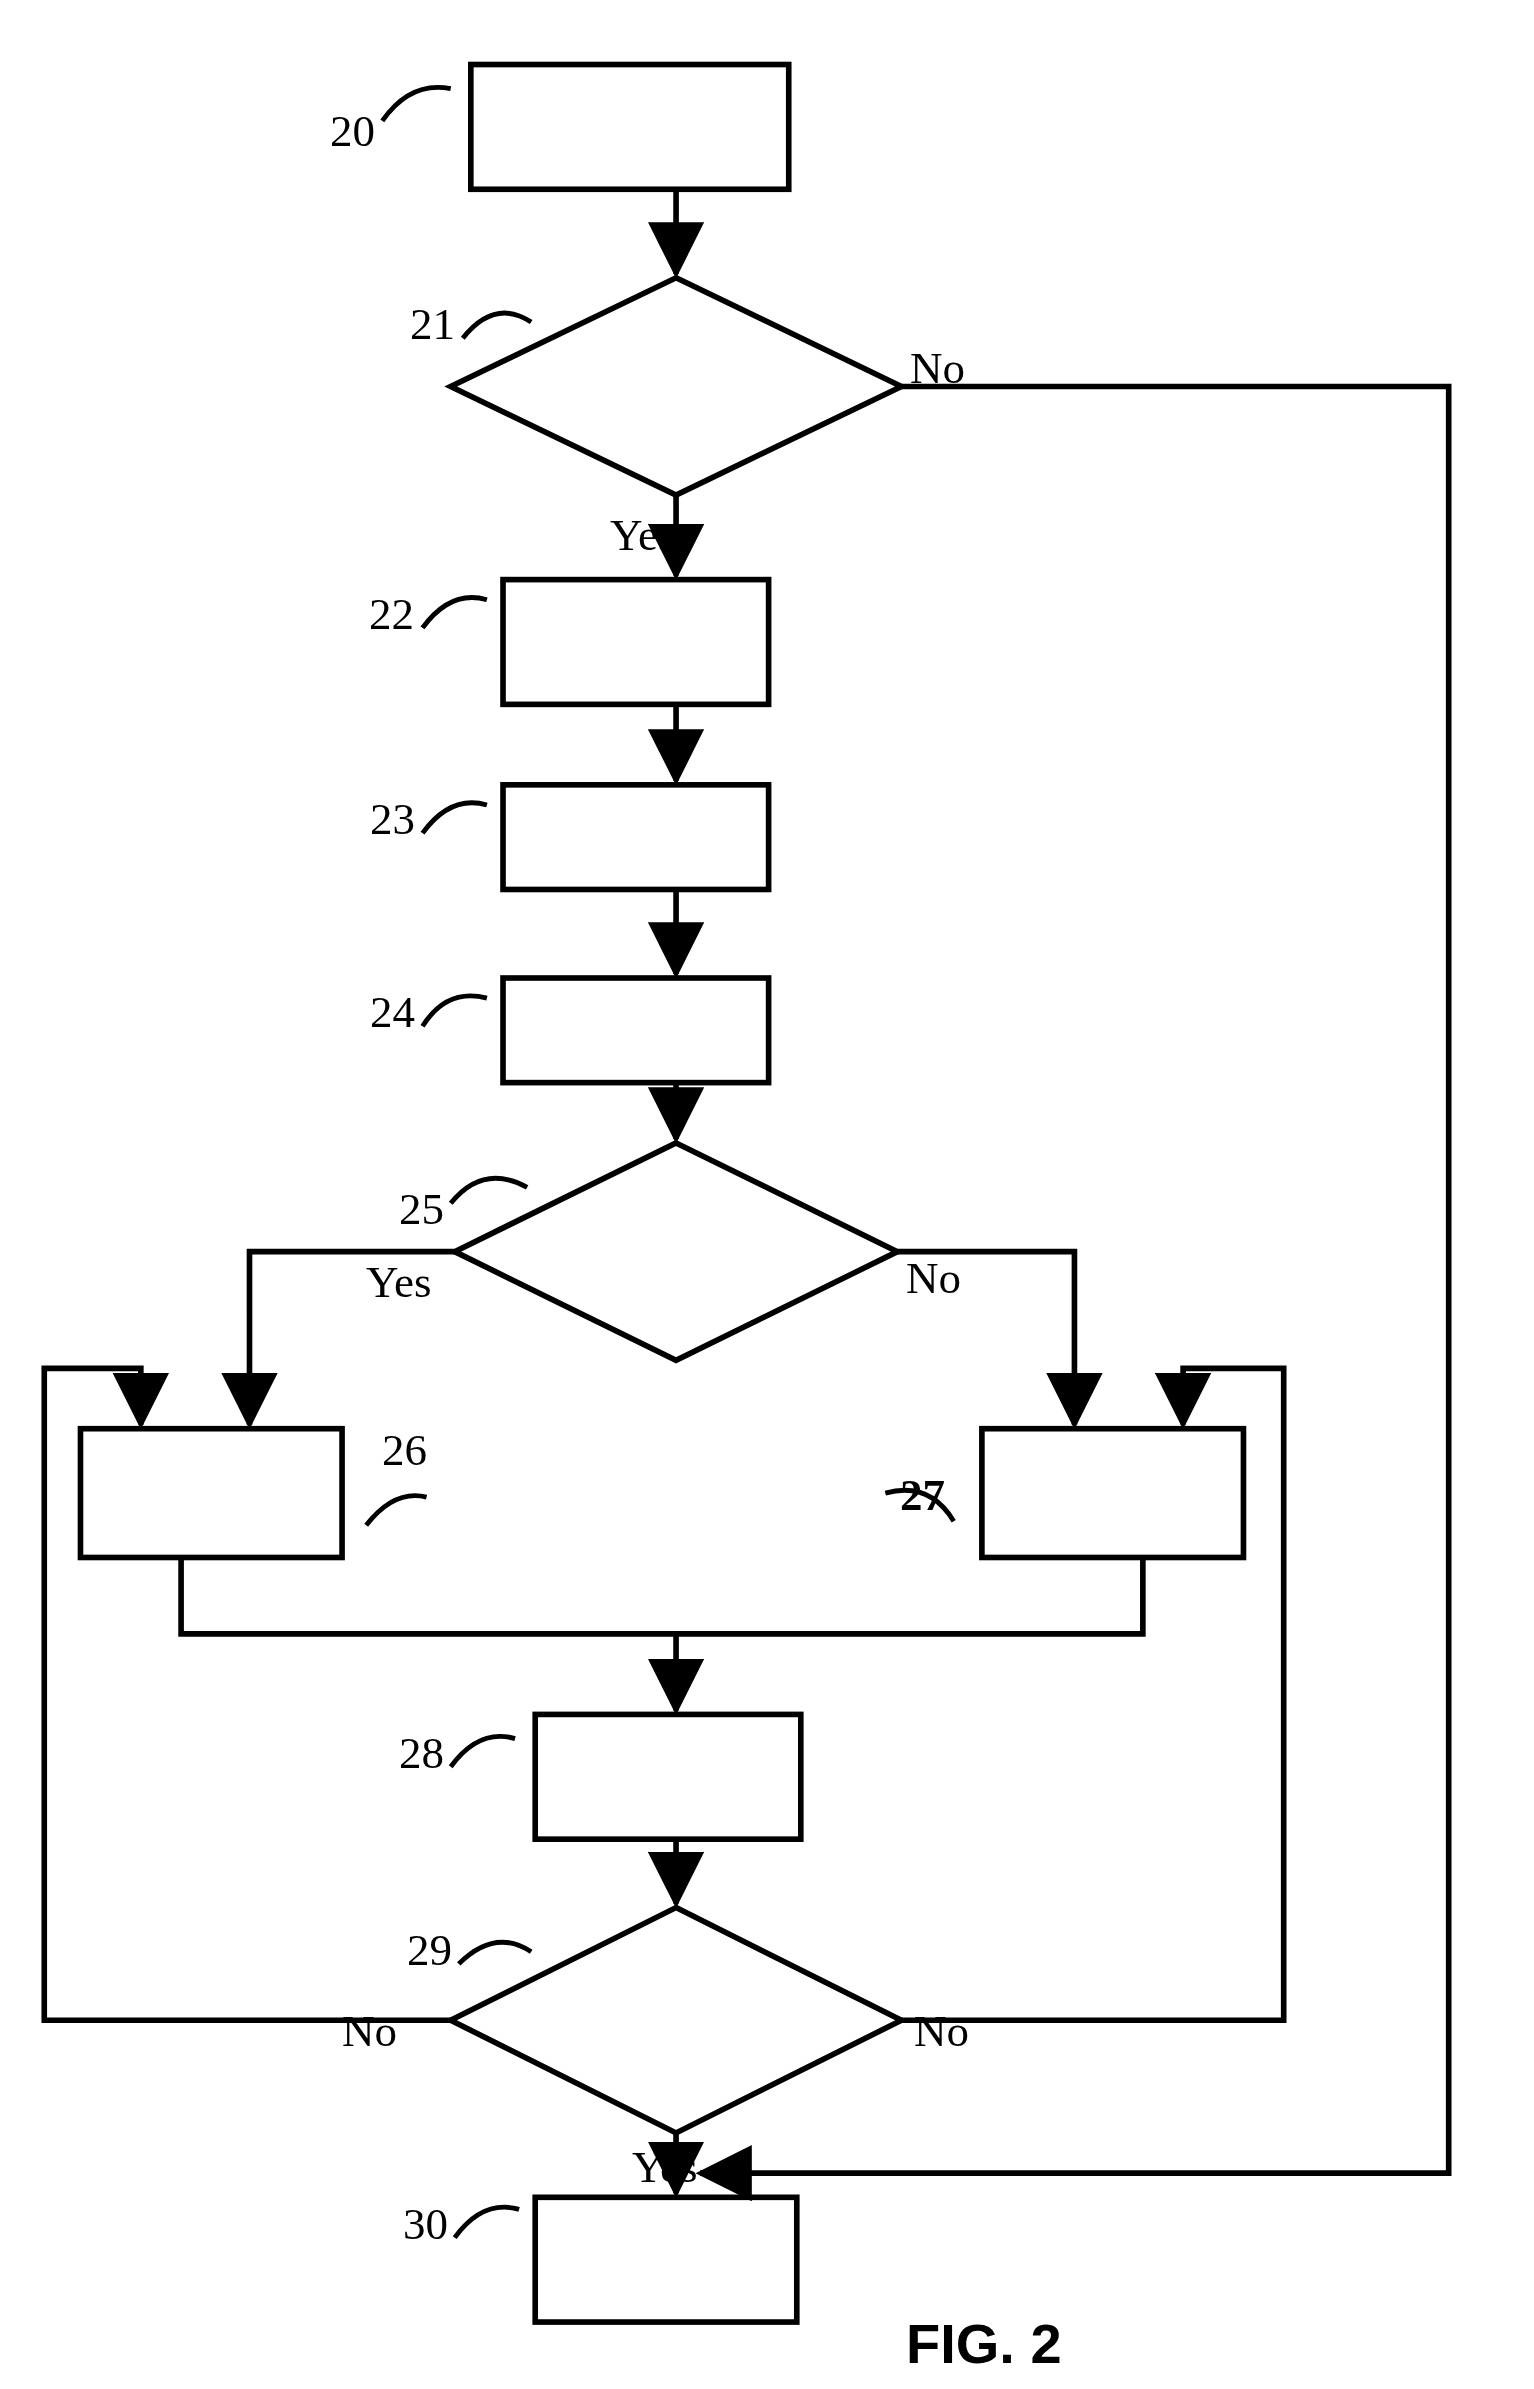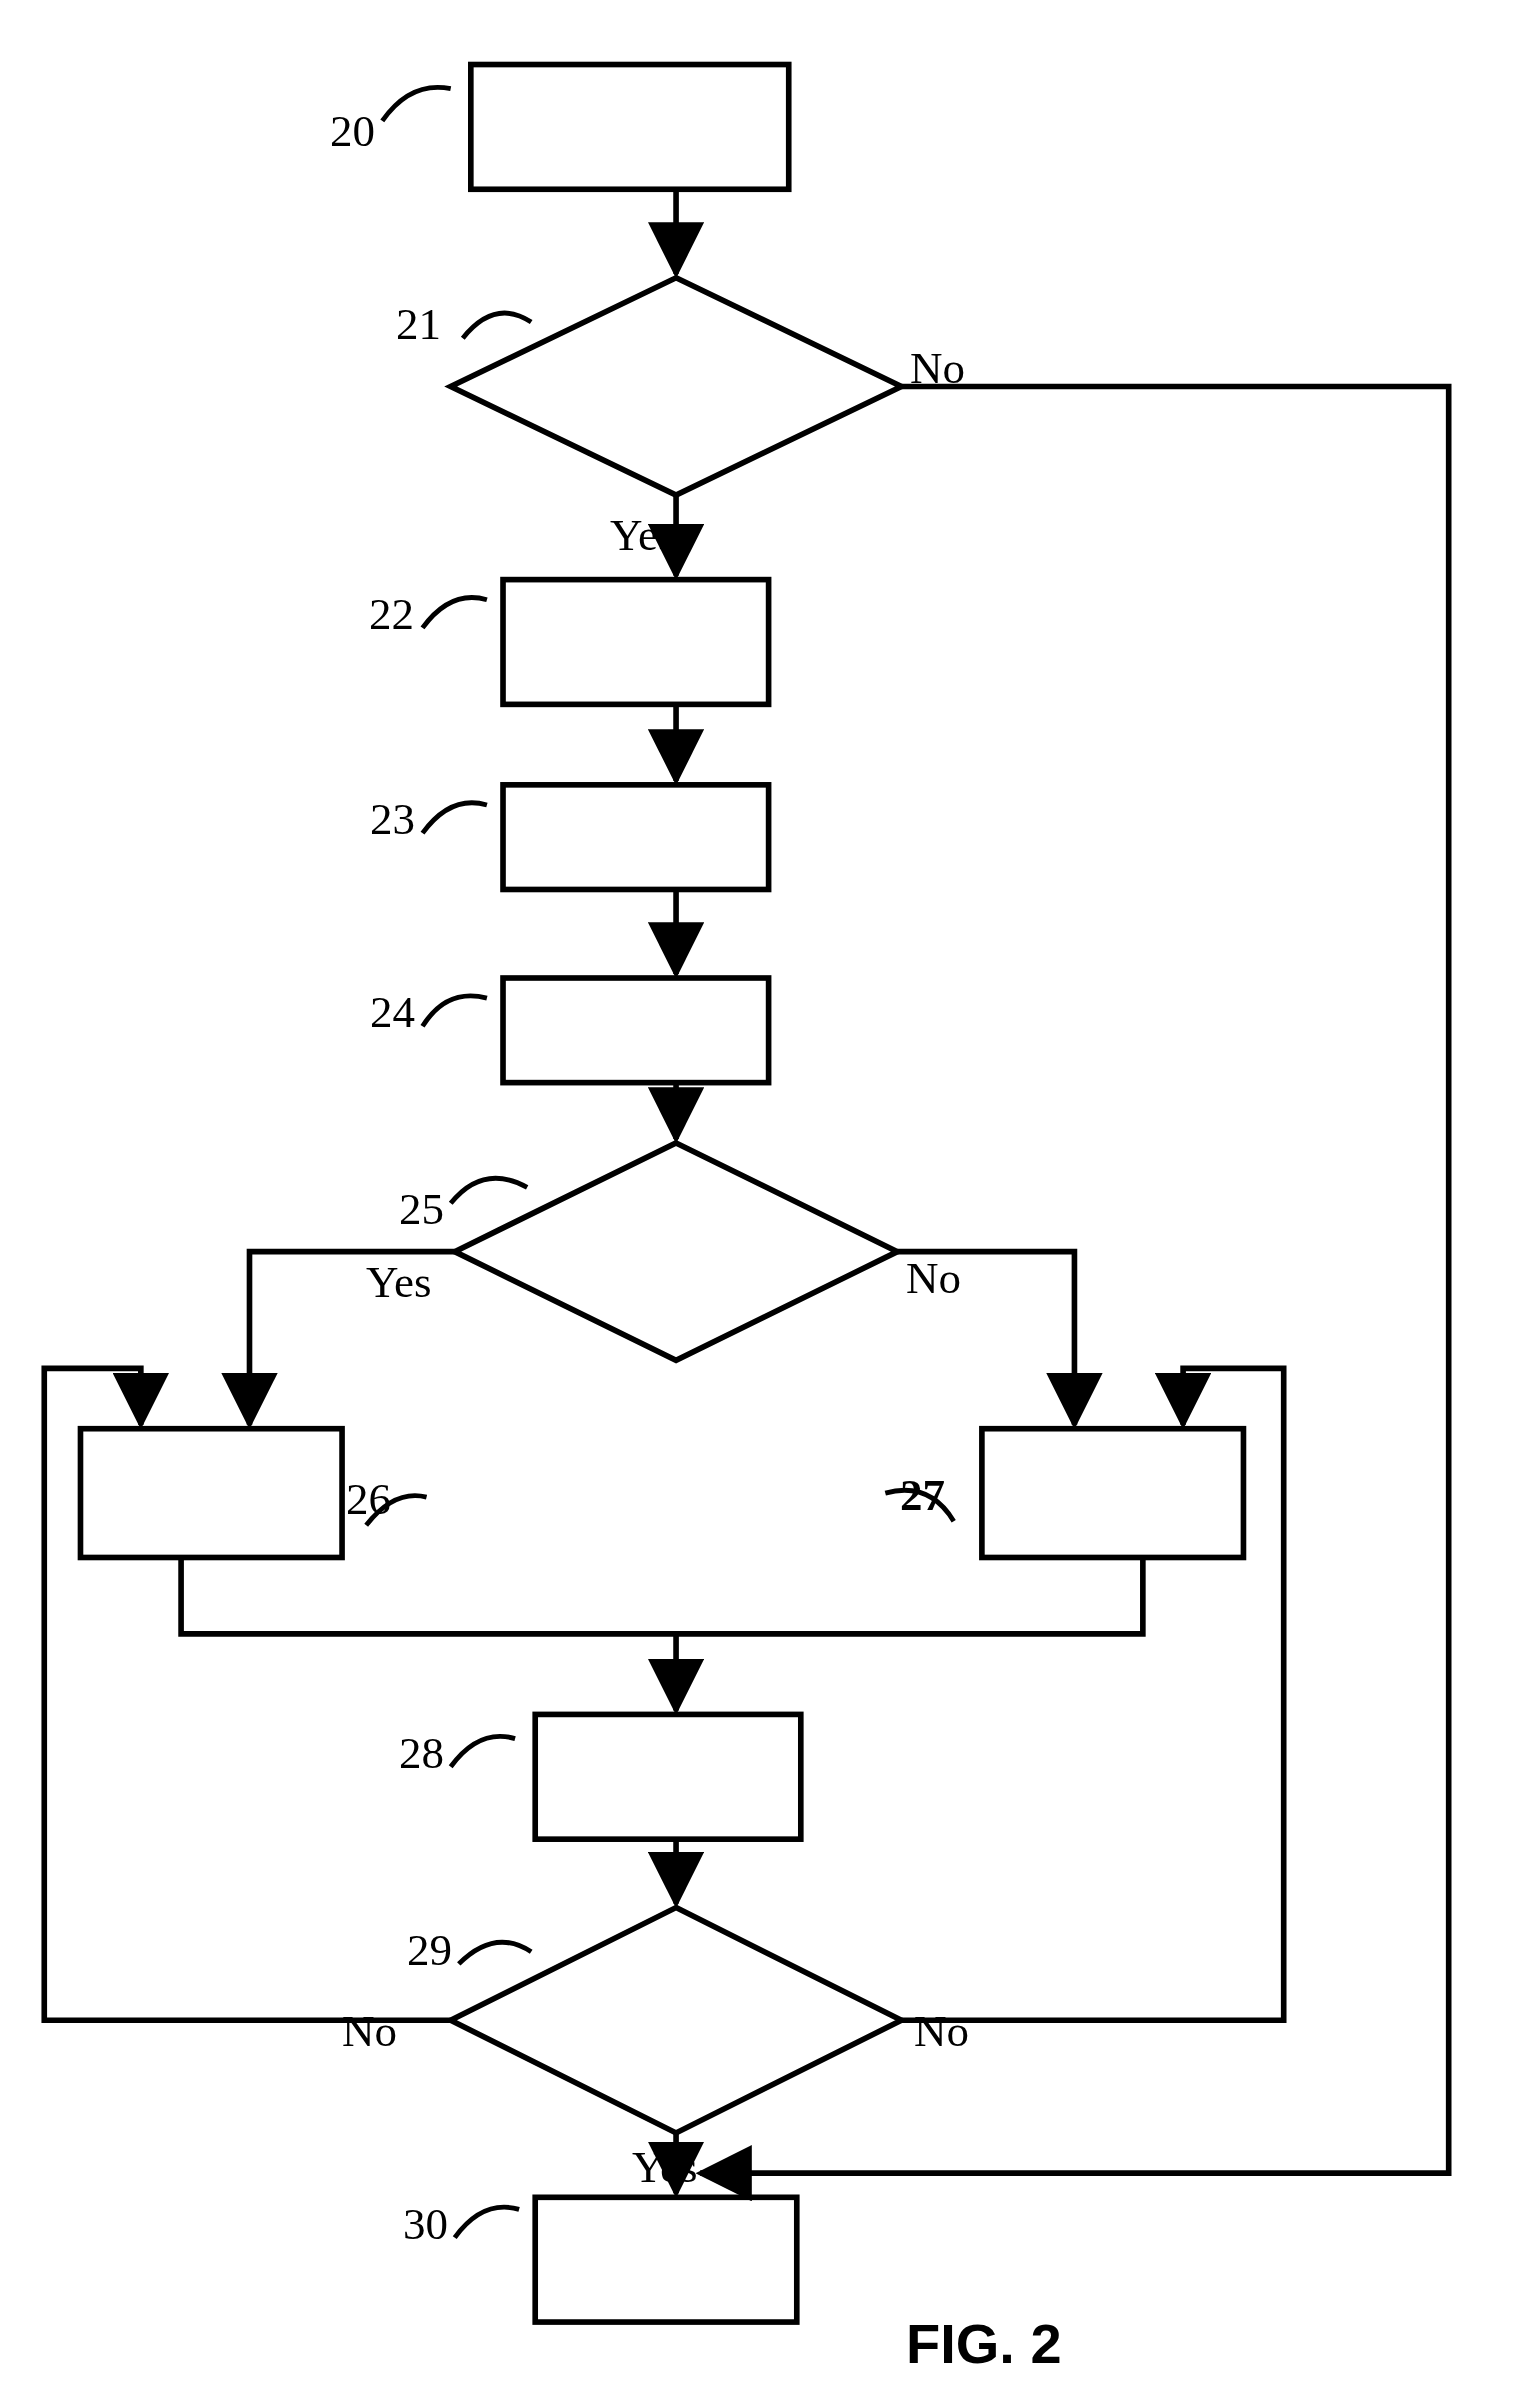--- a/index.html
+++ b/index.html
@@ -27,26 +27,26 @@
   .caption {
     font-weight: bold;
     font-family: Arial, Helvetica, sans-serif;
     font-size: 56px;
   }
 </style>
 </head>
 <body>
 
 <div class="label" style="left:330px; top:76px;margin-top:29px;">20</div>
-<div class="label" style="left:396px; top:298px;">21</div>
+<div class="label" style="left:410px; top:298px;">21</div>
 <div class="label" style="left:369px; top:588px;text-align:center;">22</div>
 <div class="label" style="left:370px; top:793px;">23</div>
 <div class="label" style="left:370px; top:986px;">24</div>
 <div class="label" style="left:399px; top:1163px;margin-top:20px;">25</div>
-<div class="label" style="left:346px; top:1473px;">26</div>
+<div class="label" style="left:346px; top:1424px;padding-left:36px;">26</div>
 <div class="label" style="left:900px; top:1469px;font-weight:bold;">27</div>
 <div class="label" style="left:399px; top:1727px;">28</div>
 <div class="label" style="left:407px; top:1924px;">29</div>
 <div class="label" style="left:403px; top:2198px;">30</div>
 
 <div class="label" style="left:910px; top:342px;">No</div>
 <div class="label" style="left:610px; top:509px;">Yes</div>
 <div class="label" style="left:366px; top:1256px;">Yes</div>
 <div class="label" style="left:906px; top:1252px;">No</div>
 <div class="label" style="left:342px; top:2005px;">No</div>

